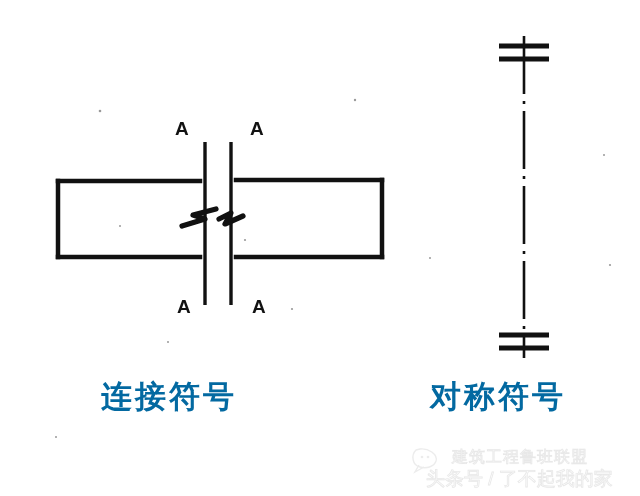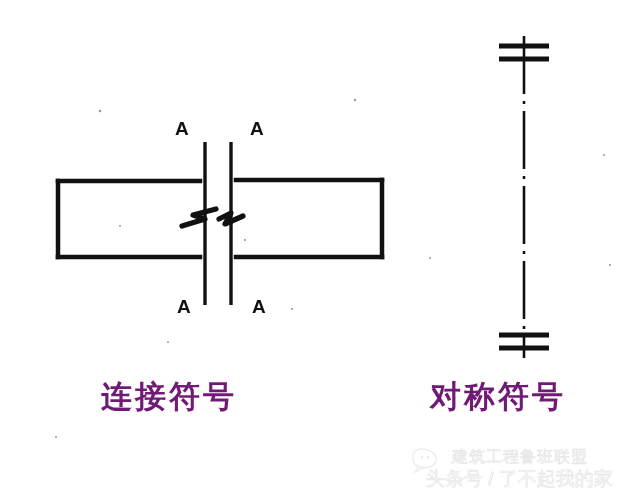--- a/index.html
+++ b/index.html
@@ -26,21 +26,21 @@
     left: 0;
     top: 0;
     width: 640px;
     height: 496px;
   }
   .caption {
     position: absolute;
     font-family: "Liberation Serif", "DejaVu Serif", serif;
     font-size: 31px;
     font-weight: 700;
-    color: #701a75;
+    color: #0369a1;
     letter-spacing: 3px;
     white-space: nowrap;
     line-height: 1;
   }
   #caption-left {
     left: 101px;
     top: 381px;
   }
   #caption-right {
     left: 430px;

